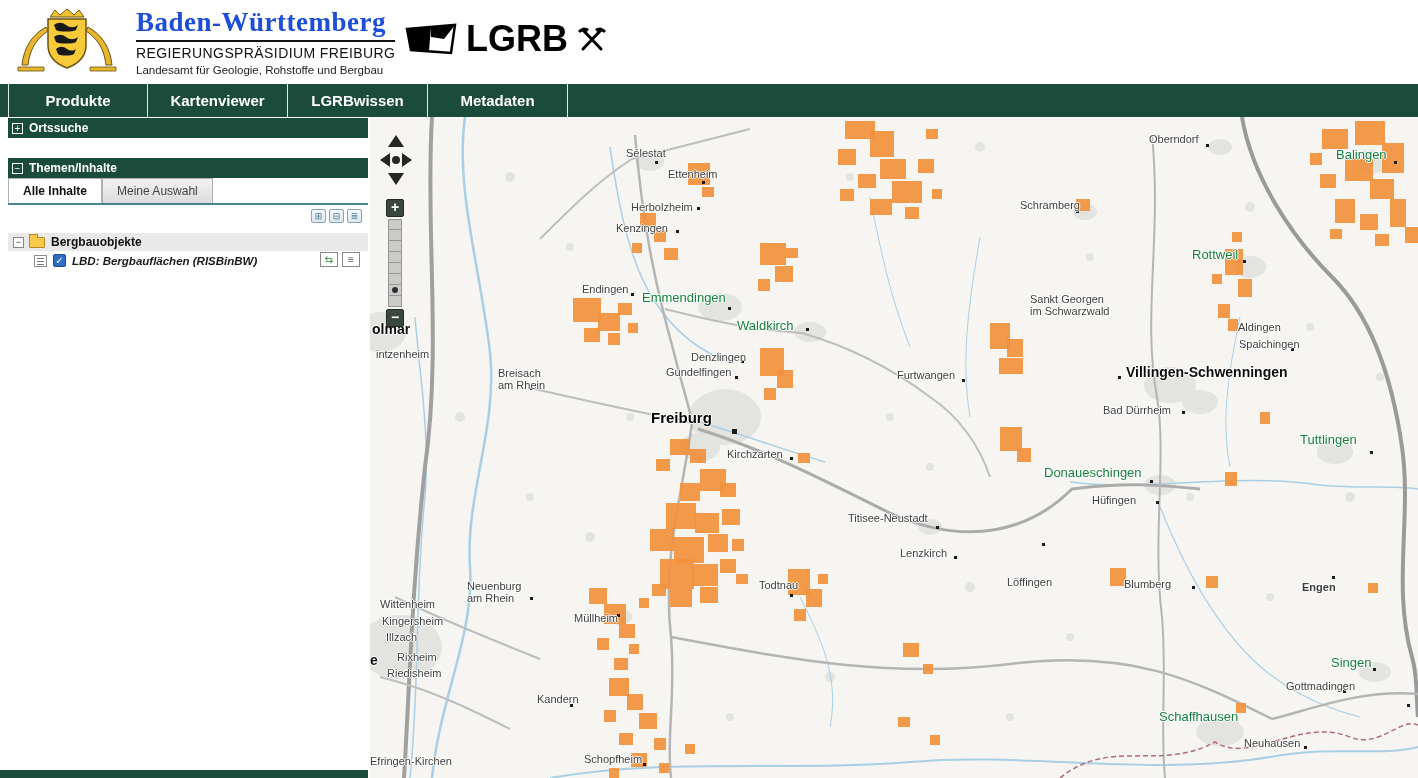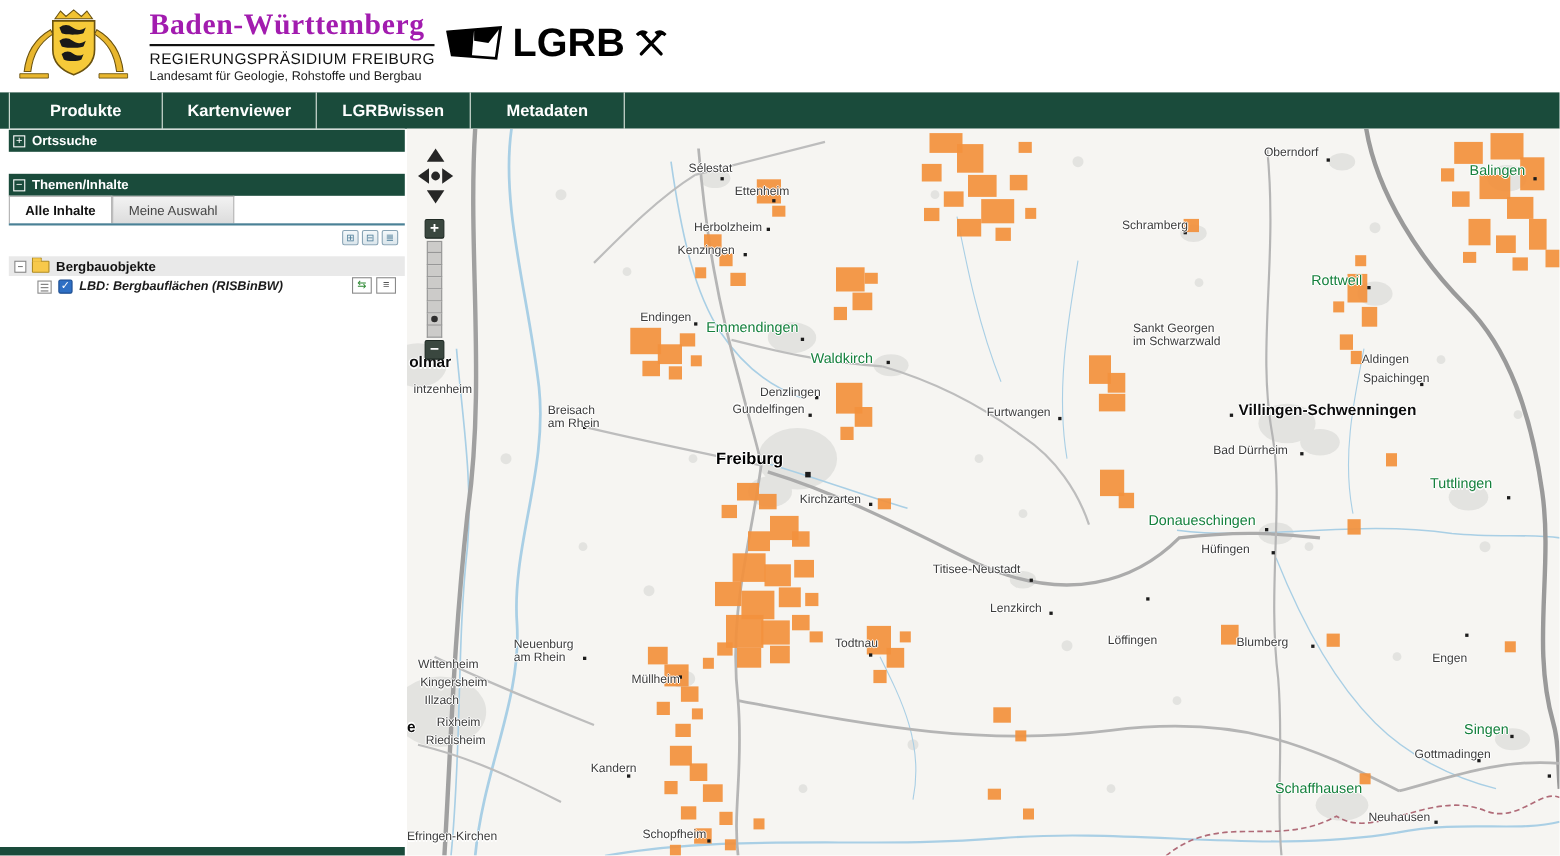--- a/index.html
+++ b/index.html
@@ -1,21 +1,21 @@
 <!DOCTYPE html>
 <html><head>
 <meta charset="utf-8">
 <style>
 *{box-sizing:border-box;margin:0;padding:0}
 body{font-family:"Liberation Sans",sans-serif;background:#fff}
 .page{position:relative;width:1418px;height:778px;background:#fff;overflow:hidden}
 .header{position:absolute;left:0;top:0;width:100%;height:84px;background:#fff}
 .coa{position:absolute;left:12px;top:5px}
 .brand{position:absolute;left:136px;top:7px}
-.brand-title{font-family:"Liberation Serif",serif;font-size:27px;font-weight:bold;color:#a21caf;letter-spacing:.5px}
+.brand-title{font-family:"Liberation Serif",serif;font-size:27px;font-weight:bold;color:#1d4ed8;letter-spacing:.5px}
 .brand-sub{font-size:14px;letter-spacing:.4px;color:#111;border-top:2px solid #111;margin-top:2px;padding-top:3px;font-weight:500}
 .brand-dept{font-size:11.5px;color:#222;margin-top:3px}
 .lgrb{position:absolute;left:404px;top:18px;display:flex;align-items:center;gap:8px}
 .lgrb-text{font-size:36px;font-weight:800;color:#000;letter-spacing:0}
 .nav{position:absolute;left:0;top:84px;width:100%;height:33px;background:#1a4b3b;display:flex;padding-left:8px}
 .nav-item{width:140px;text-align:center;line-height:33px;color:#fff;font-weight:bold;font-size:15px;border-right:1px solid #dfe9e2;cursor:pointer}
 .nav-item:first-child{border-left:1px solid #dfe9e2}
 .sidebar{position:absolute;left:8px;top:117px;width:360px;height:653px;background:#fff}
 .panel-header{position:absolute;left:0;width:360px;height:20px;background:#1a4b3b;color:#fff;display:flex;align-items:center;gap:6px;padding-left:4px;font-size:12px;font-weight:bold;cursor:pointer}
 .toggle-box{width:11px;height:11px;border:1px solid #fff;font-size:10px;line-height:9px;text-align:center;font-weight:normal}
@@ -392,21 +392,21 @@
         <div class="lbl s" style="left: 527px; top: 252px;">Furtwangen</div>
         <div class="lbl l" style="left: 756px; top: 248px;">Villingen-Schwenningen</div>
         <div class="lbl s" style="left: 733px; top: 287px;">Bad Dürrheim</div>
         <div class="lbl m" style="left: 930px; top: 316px;">Tuttlingen</div>
         <div class="lbl m" style="left: 674px; top: 349px;">Donaueschingen</div>
         <div class="lbl s" style="left: 722px; top: 377px;">Hüfingen</div>
         <div class="lbl s" style="left: 478px; top: 395px;">Titisee-Neustadt</div>
         <div class="lbl s" style="left: 637px; top: 417px; margin-top: 42px;">Löffingen</div>
         <div class="lbl s" style="left: 530px; top: 430px;">Lenzkirch</div>
         <div class="lbl s" style="left: 754px; top: 461px;">Blumberg</div>
-        <div class="lbl s" style="left: 932px; top: 476px;">Engen</div>
+        <div class="lbl s" style="left: 932px; top: 464px; font-weight: bold;">Engen</div>
         <div class="lbl s" style="left: 97px; top: 463px;">Neuenburg
 am Rhein</div>
         <div class="lbl s" style="left: 204px; top: 495px;">Müllheim</div>
         <div class="lbl s" style="left: 377px; top: 462px; margin-left: 12px;">Todtnau</div>
         <div class="lbl s" style="left: 10px; top: 481px;">Wittenheim</div>
         <div class="lbl s" style="left: 12px; top: 498px;">Kingersheim</div>
         <div class="lbl s" style="left: 16px; top: 514px;">Illzach</div>
         <div class="lbl s" style="left: 27px; top: 534px;">Rixheim</div>
         <div class="lbl s" style="left: 17px; top: 550px;">Riedisheim</div>
         <div class="lbl s" style="left: 167px; top: 576px;">Kandern</div>

